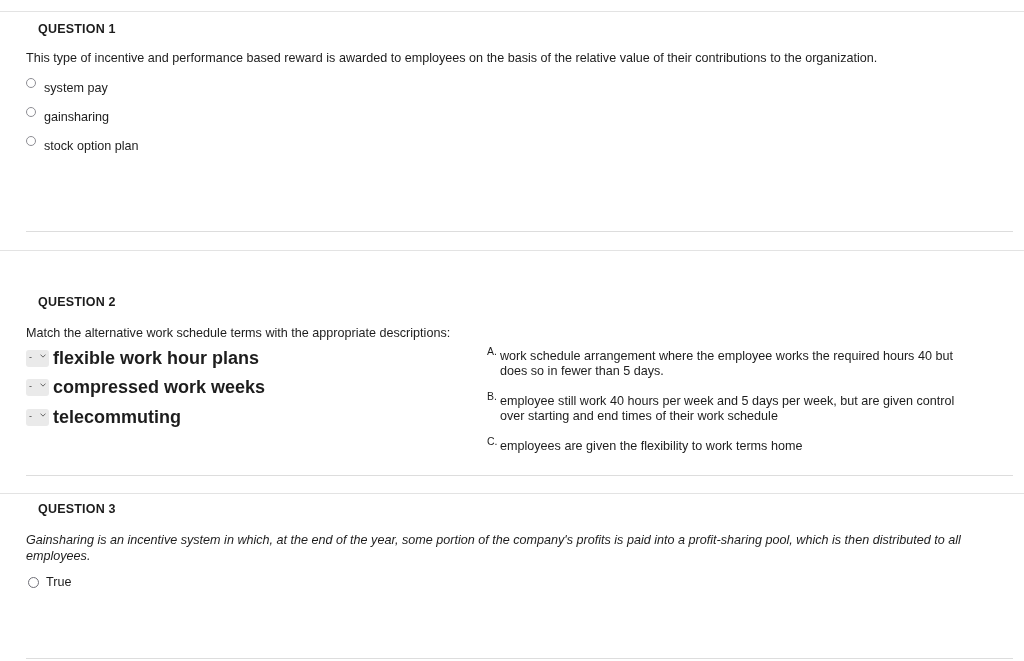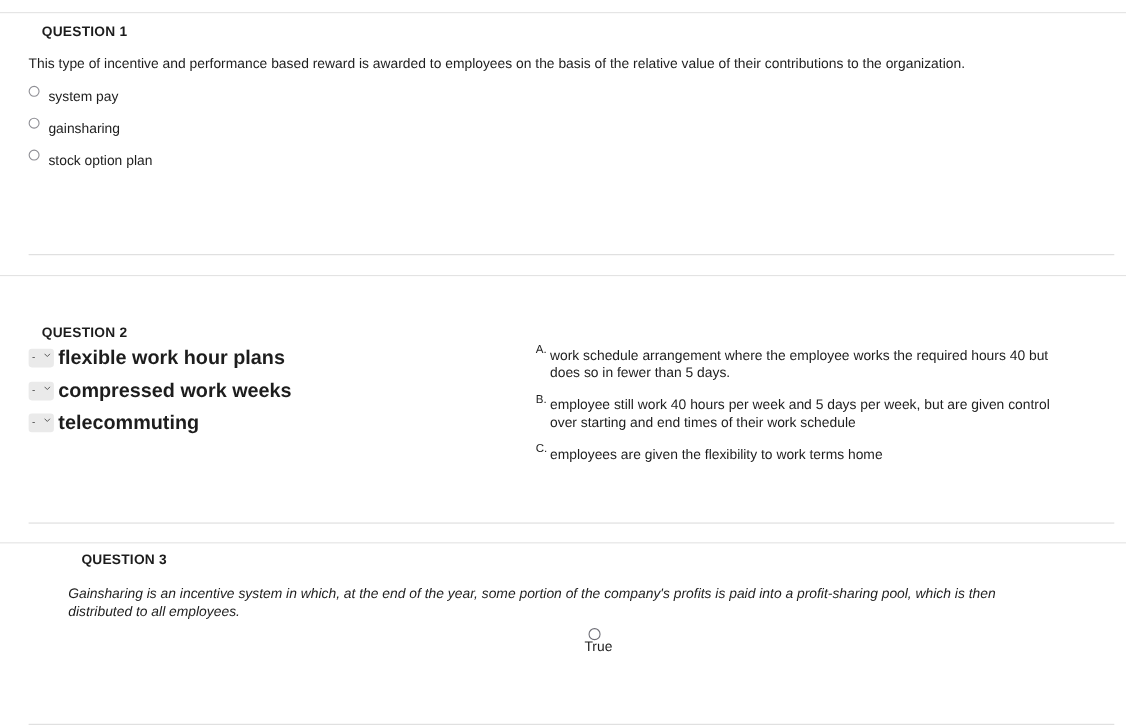--- a/index.html
+++ b/index.html
@@ -68,21 +68,20 @@
     padding-left: 26px;
   }
   .option-row {
     display: flex;
     align-items: flex-start;
     height: 29px;
   }
   .option-row.compact {
     height: 23px;
     align-items: center;
-    flex-direction: column;
   }
   .radio-mark {
     width: 10px;
     height: 10px;
     border: 1px solid #8e8e94;
     border-radius: 50%;
     background: #fff;
     flex: 0 0 auto;
     margin-top: 4px;
     margin-right: 8px;
@@ -211,20 +210,21 @@
 
 
     </div>
   </div>
 
   <div class="rule-inset" style="top:231px;"></div>
   <div class="rule-full" style="top:250px;"></div>
 
   <div class="question-block" style="top:259px;margin-top:36px;">
     <div class="q-header">QUESTION 2</div>
+    <div class="q-text" style="margin-top:17px;">Match the alternative work schedule terms with the appropriate descriptions:</div>
 
     <div class="match-wrap" style="margin-top:7px; height:150px;">
 
       <div class="match-left">
 
         <div class="match-row">
           <span class="mini-select">
             <span class="ms-dash">-</span>
             <span class="ms-chev">
               <svg viewBox="0 0 8 8" width="6" height="6">
@@ -278,21 +278,21 @@
           <span class="desc-text">employees are given the flexibility to work terms home</span>
         </div>
 
       </div>
     </div>
   </div>
 
   <div class="rule-inset" style="top:475px;"></div>
   <div class="rule-full" style="top:493px;"></div>
 
-  <div class="question-block" style="top:502px;padding-left:36px;">
+  <div class="question-block" style="top:502px;">
     <div class="q-header">QUESTION 3</div>
     <div class="q-text" style="margin-top:17px; padding-right:62px;font-style:italic;">Gainsharing is an incentive system in which, at the end of the year, some portion of the company's profits is paid into a profit-sharing pool, which is then distributed to all employees.</div>
     <div class="options" style="margin-top:7px; padding-left:28px;">
 
       <div class="option-row compact">
         <span class="radio-mark"></span>
         <span class="option-label">True</span>
       </div>
 
 

